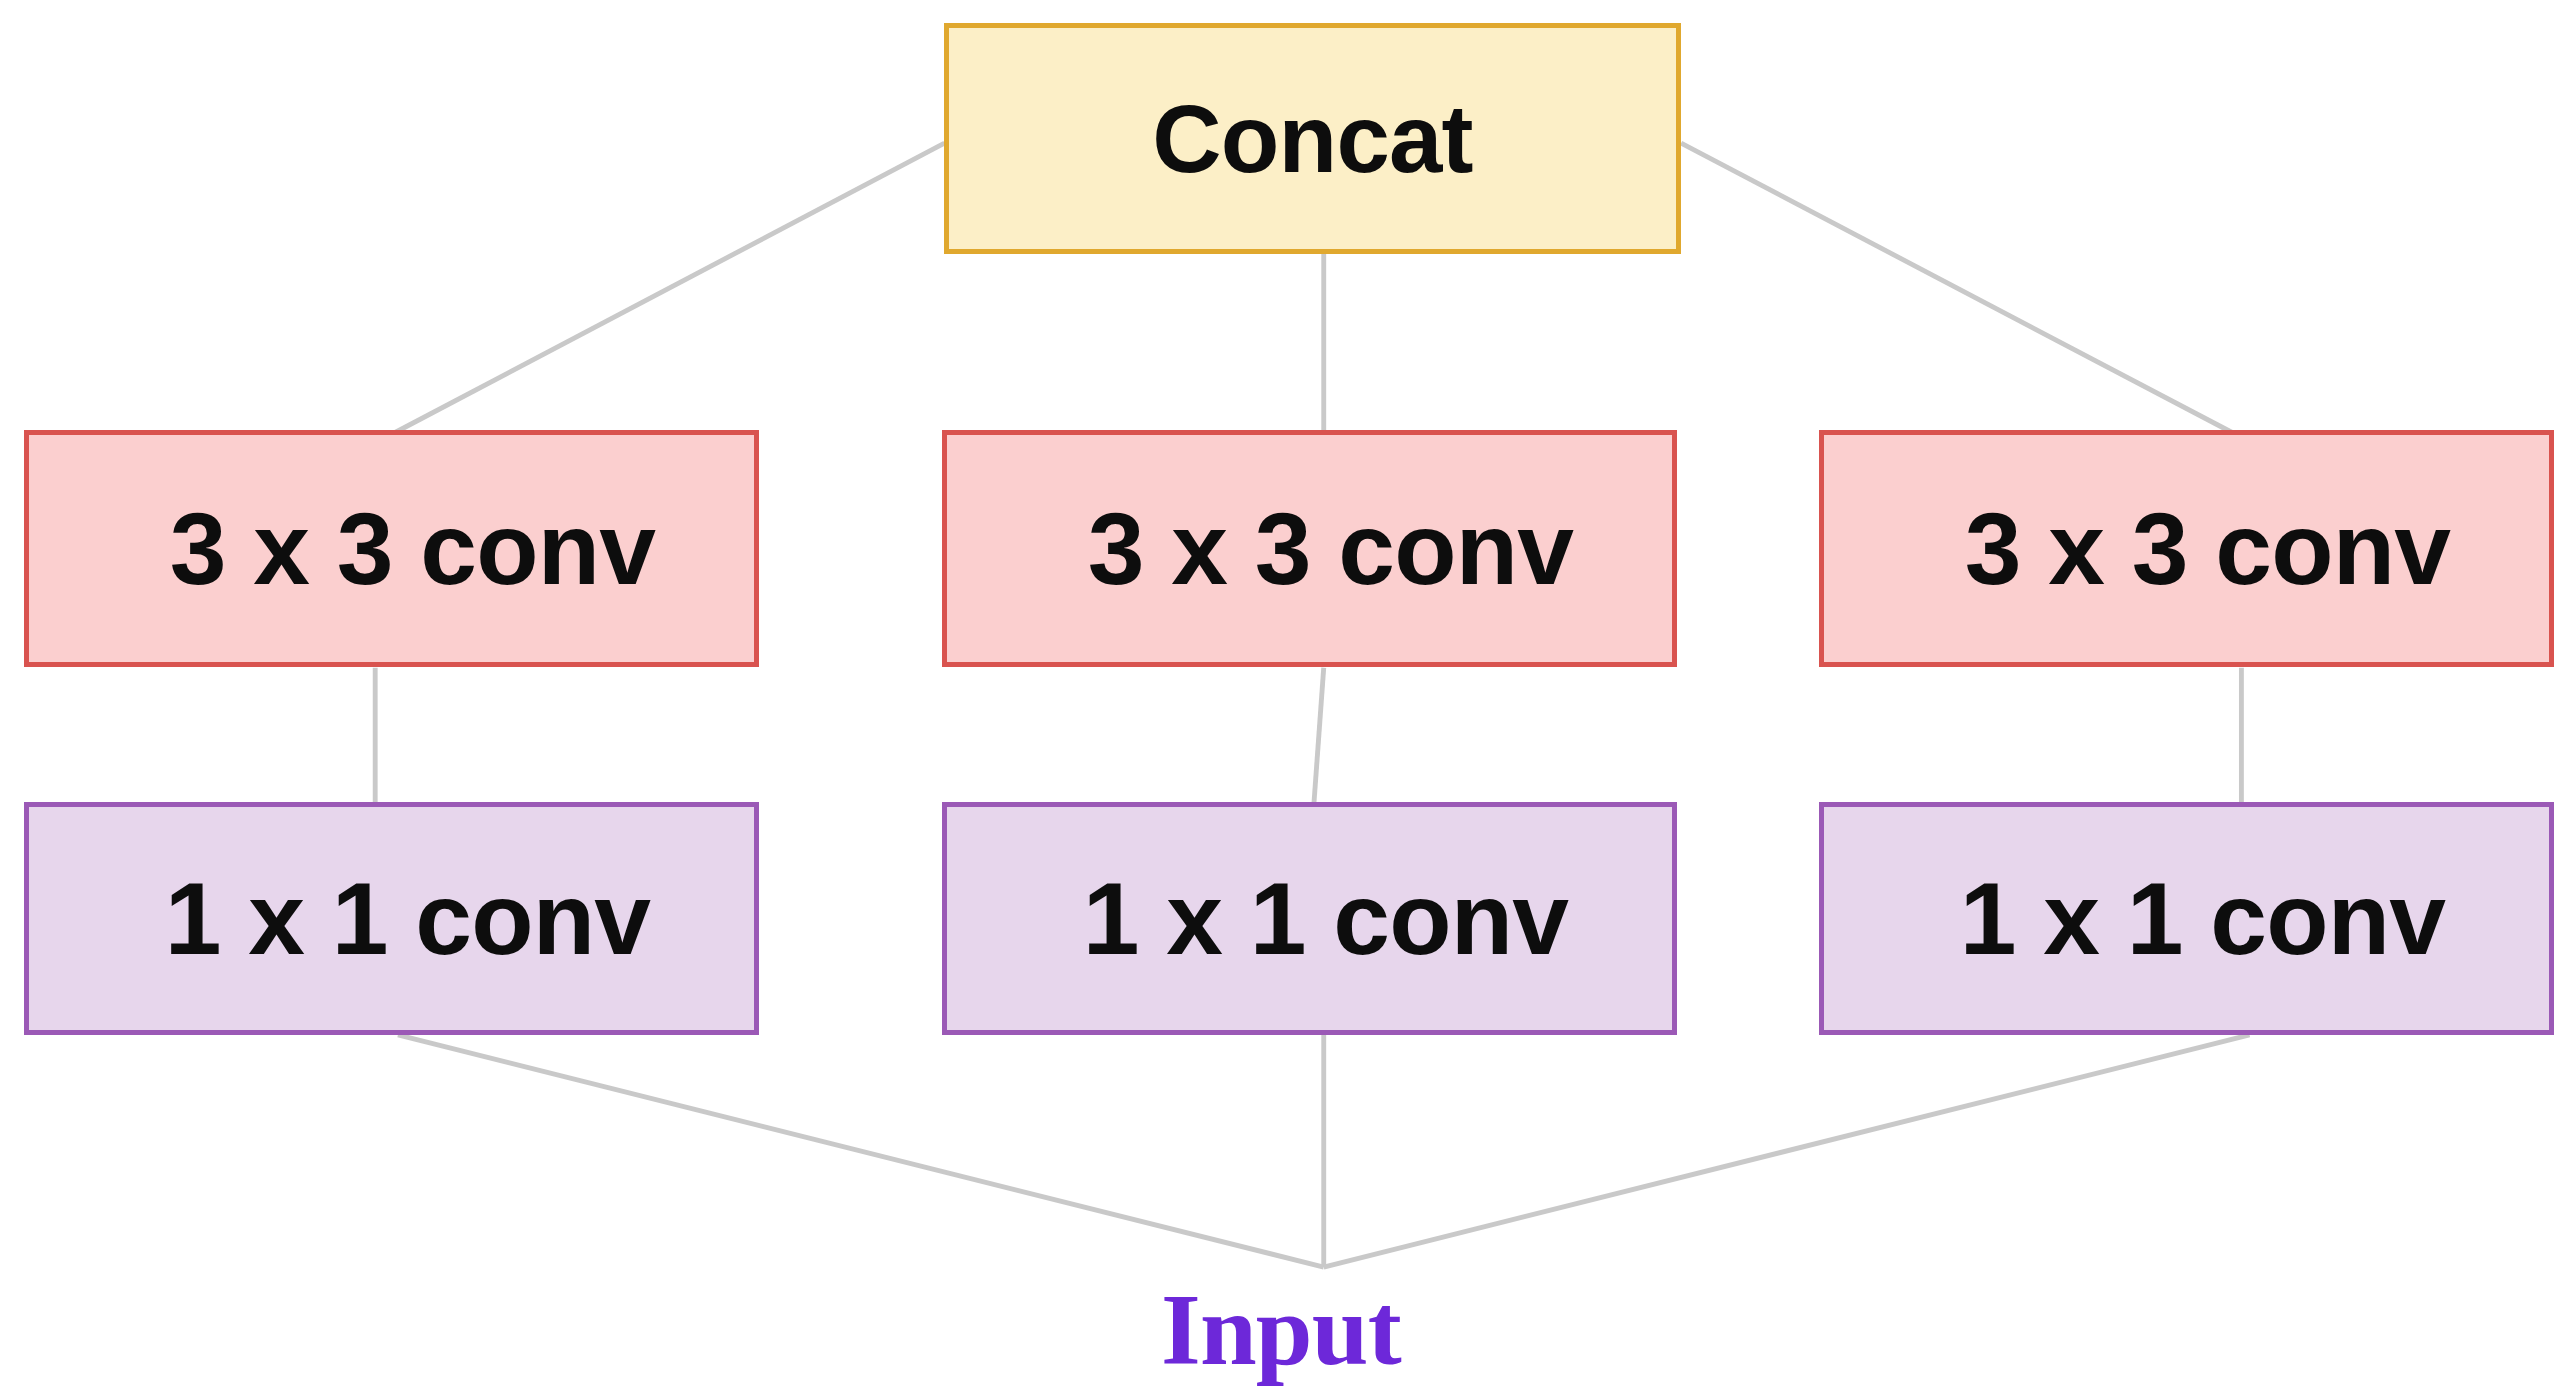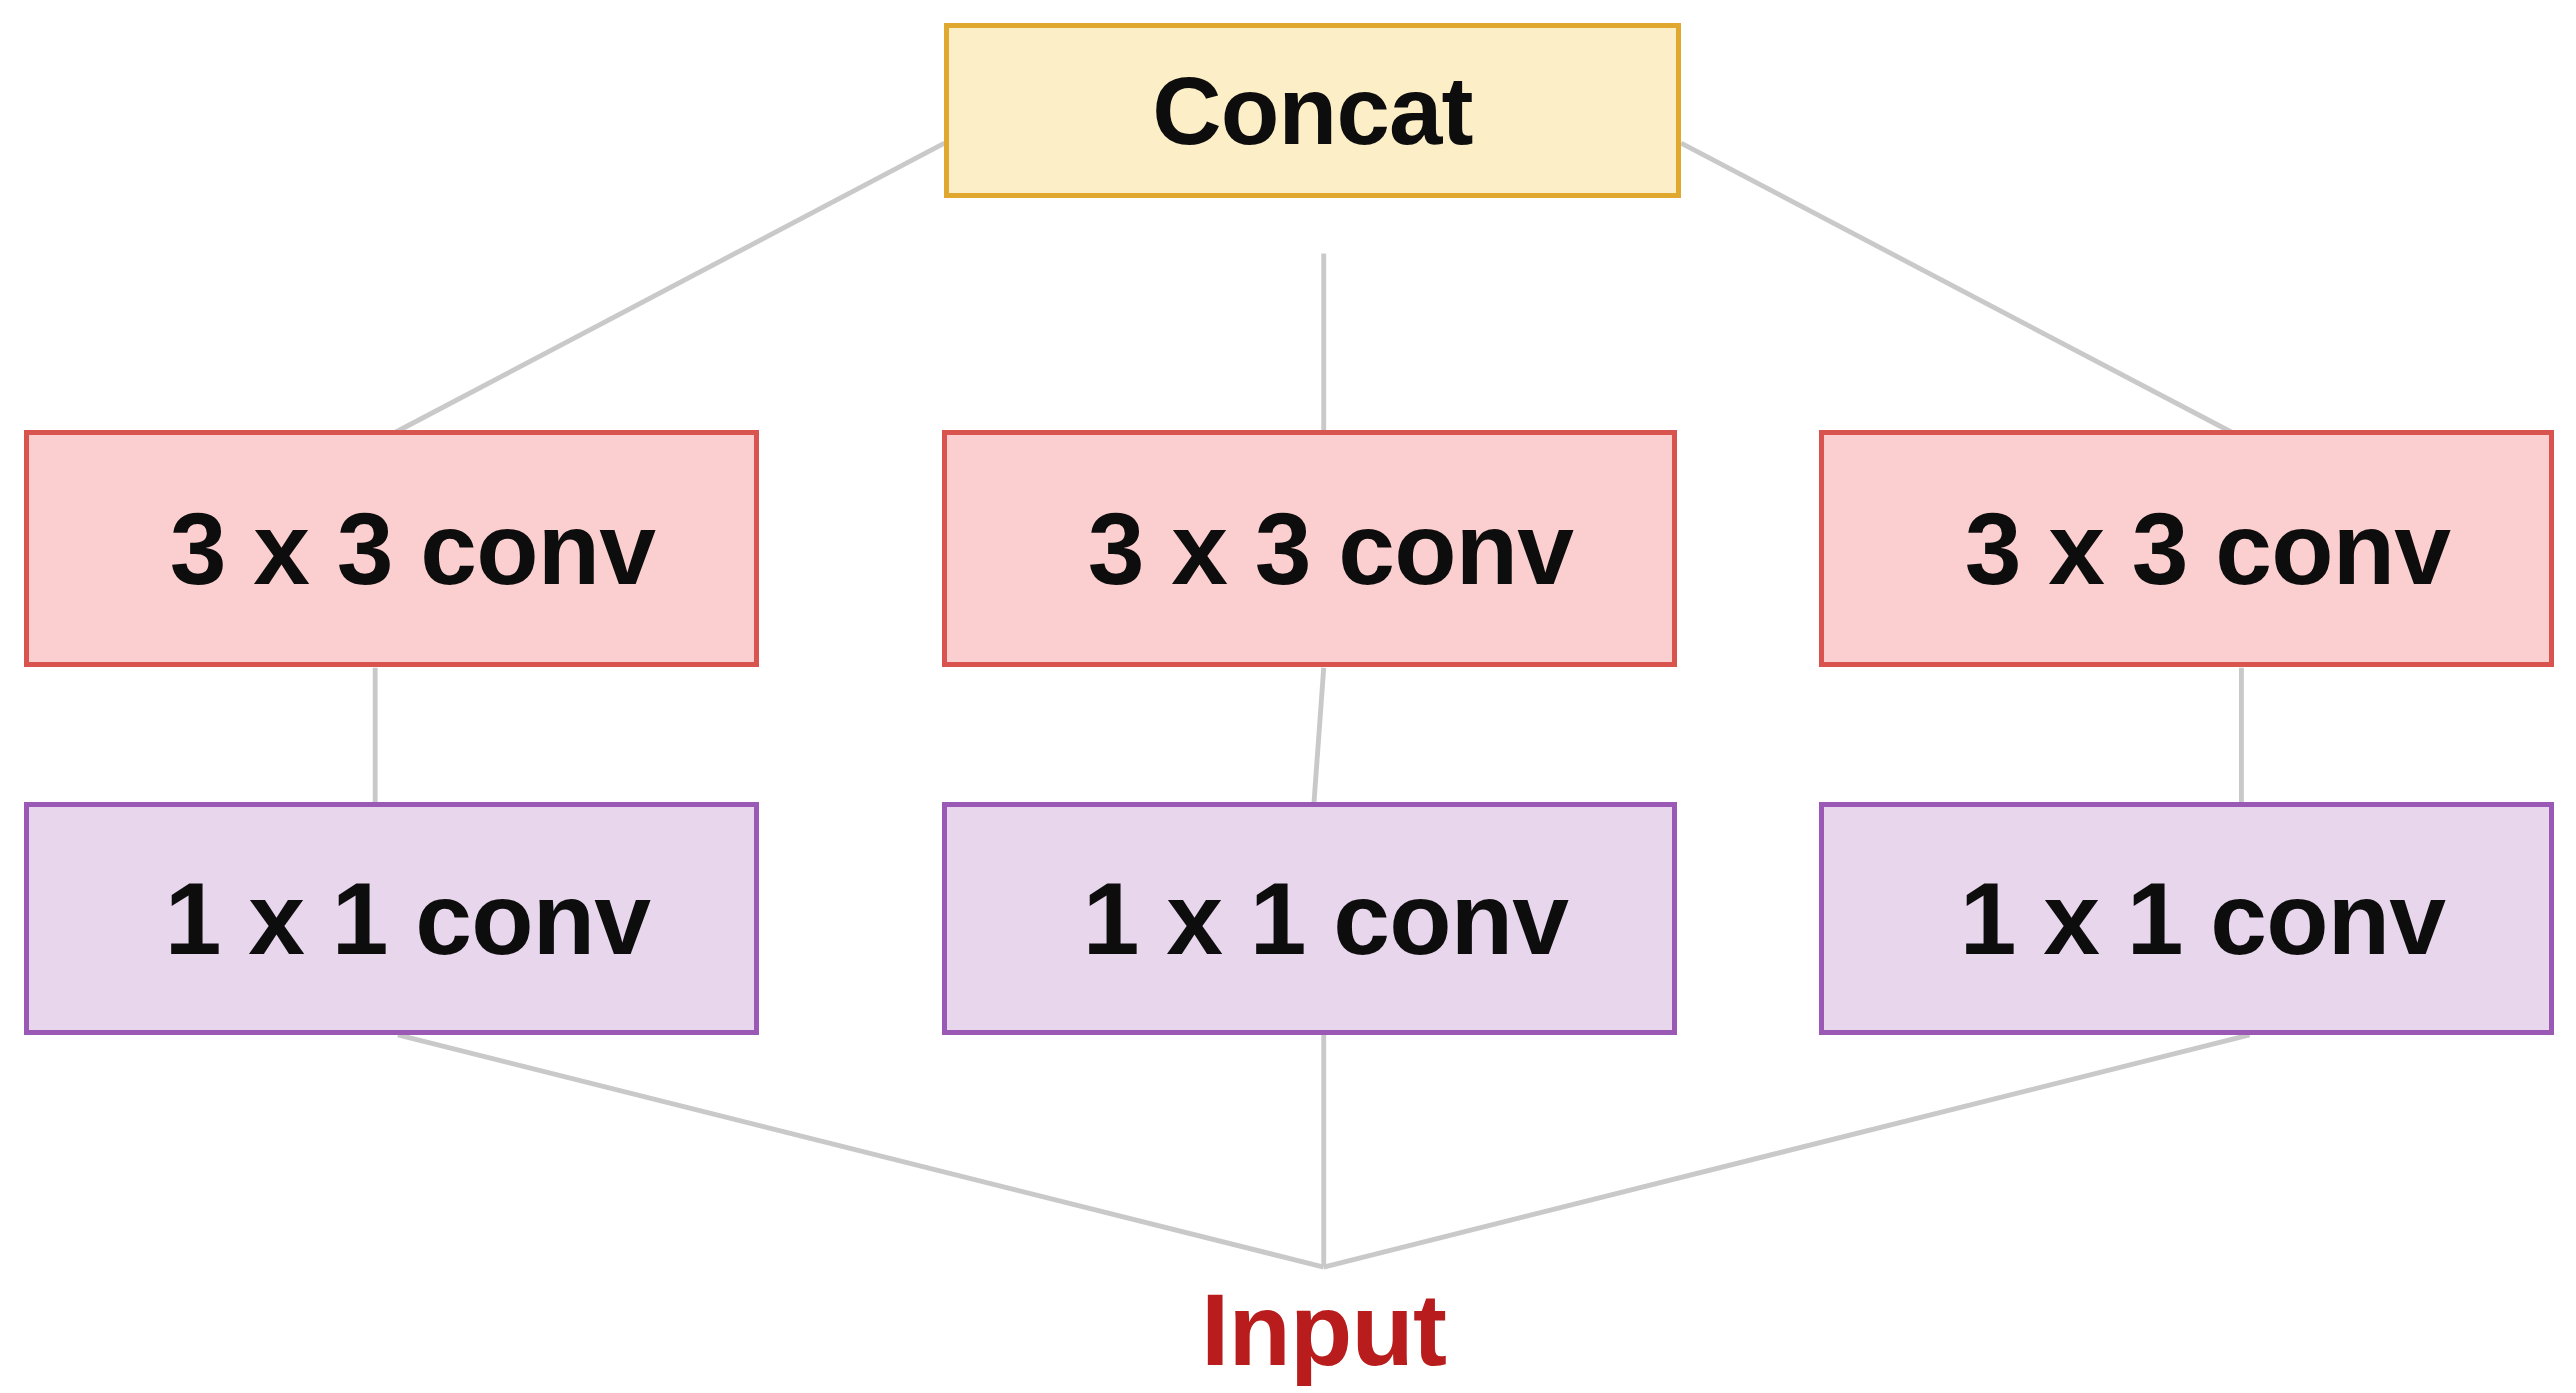--- a/index.html
+++ b/index.html
@@ -51,26 +51,26 @@
   }
   .node-conv1 {
     border: 5.7px solid #9B59B6;
     background: #E7D6EC;
     font-size: 102px;
     padding-left: 32px;
   }
   .plain-label {
     position: absolute;
     font-weight: bold;
-    color: #b91c1c;
+    color: #6d28d9;
     font-size: 102px;
     line-height: 1;
     letter-spacing: -0.8px;
-    text-align: center;
     white-space: nowrap;
+    font-family: Liberation Serif, serif;
   }
 </style>
 </head>
 <body>
 
 <div id="diagram-root">
 
   <svg id="edge-layer" viewBox="0 0 3172 1716" width="2576" height="1394" xmlns="http://www.w3.org/2000/svg">
     <g stroke="#C9C9C9" stroke-width="6" fill="none" stroke-linecap="butt">
 
@@ -87,21 +87,21 @@
       <path d="M 2760 988 L 2760 822"></path>
 
       <path d="M 1630 1560 L 490 1274"></path>
 
       <path d="M 1630 1560 L 1630 1274"></path>
 
       <path d="M 1630 1560 L 2770 1274"></path>
     </g>
   </svg>
 
-  <div class="node node-concat" style="left:944px; top:23px; width:737px; height:175px;">
+  <div class="node node-concat" style="left:944px; top:23px; width:737px; height:231px;">
     <span>Concat</span>
   </div>
 
   <div class="node node-conv3" style="left:24px; top:430px; width:735px; height:237px;">
     <span>3 x 3 conv</span>
   </div>
 
   <div class="node node-conv3" style="left:942px; top:430px; width:735px; height:237px;">
     <span>3 x 3 conv</span>
   </div>

